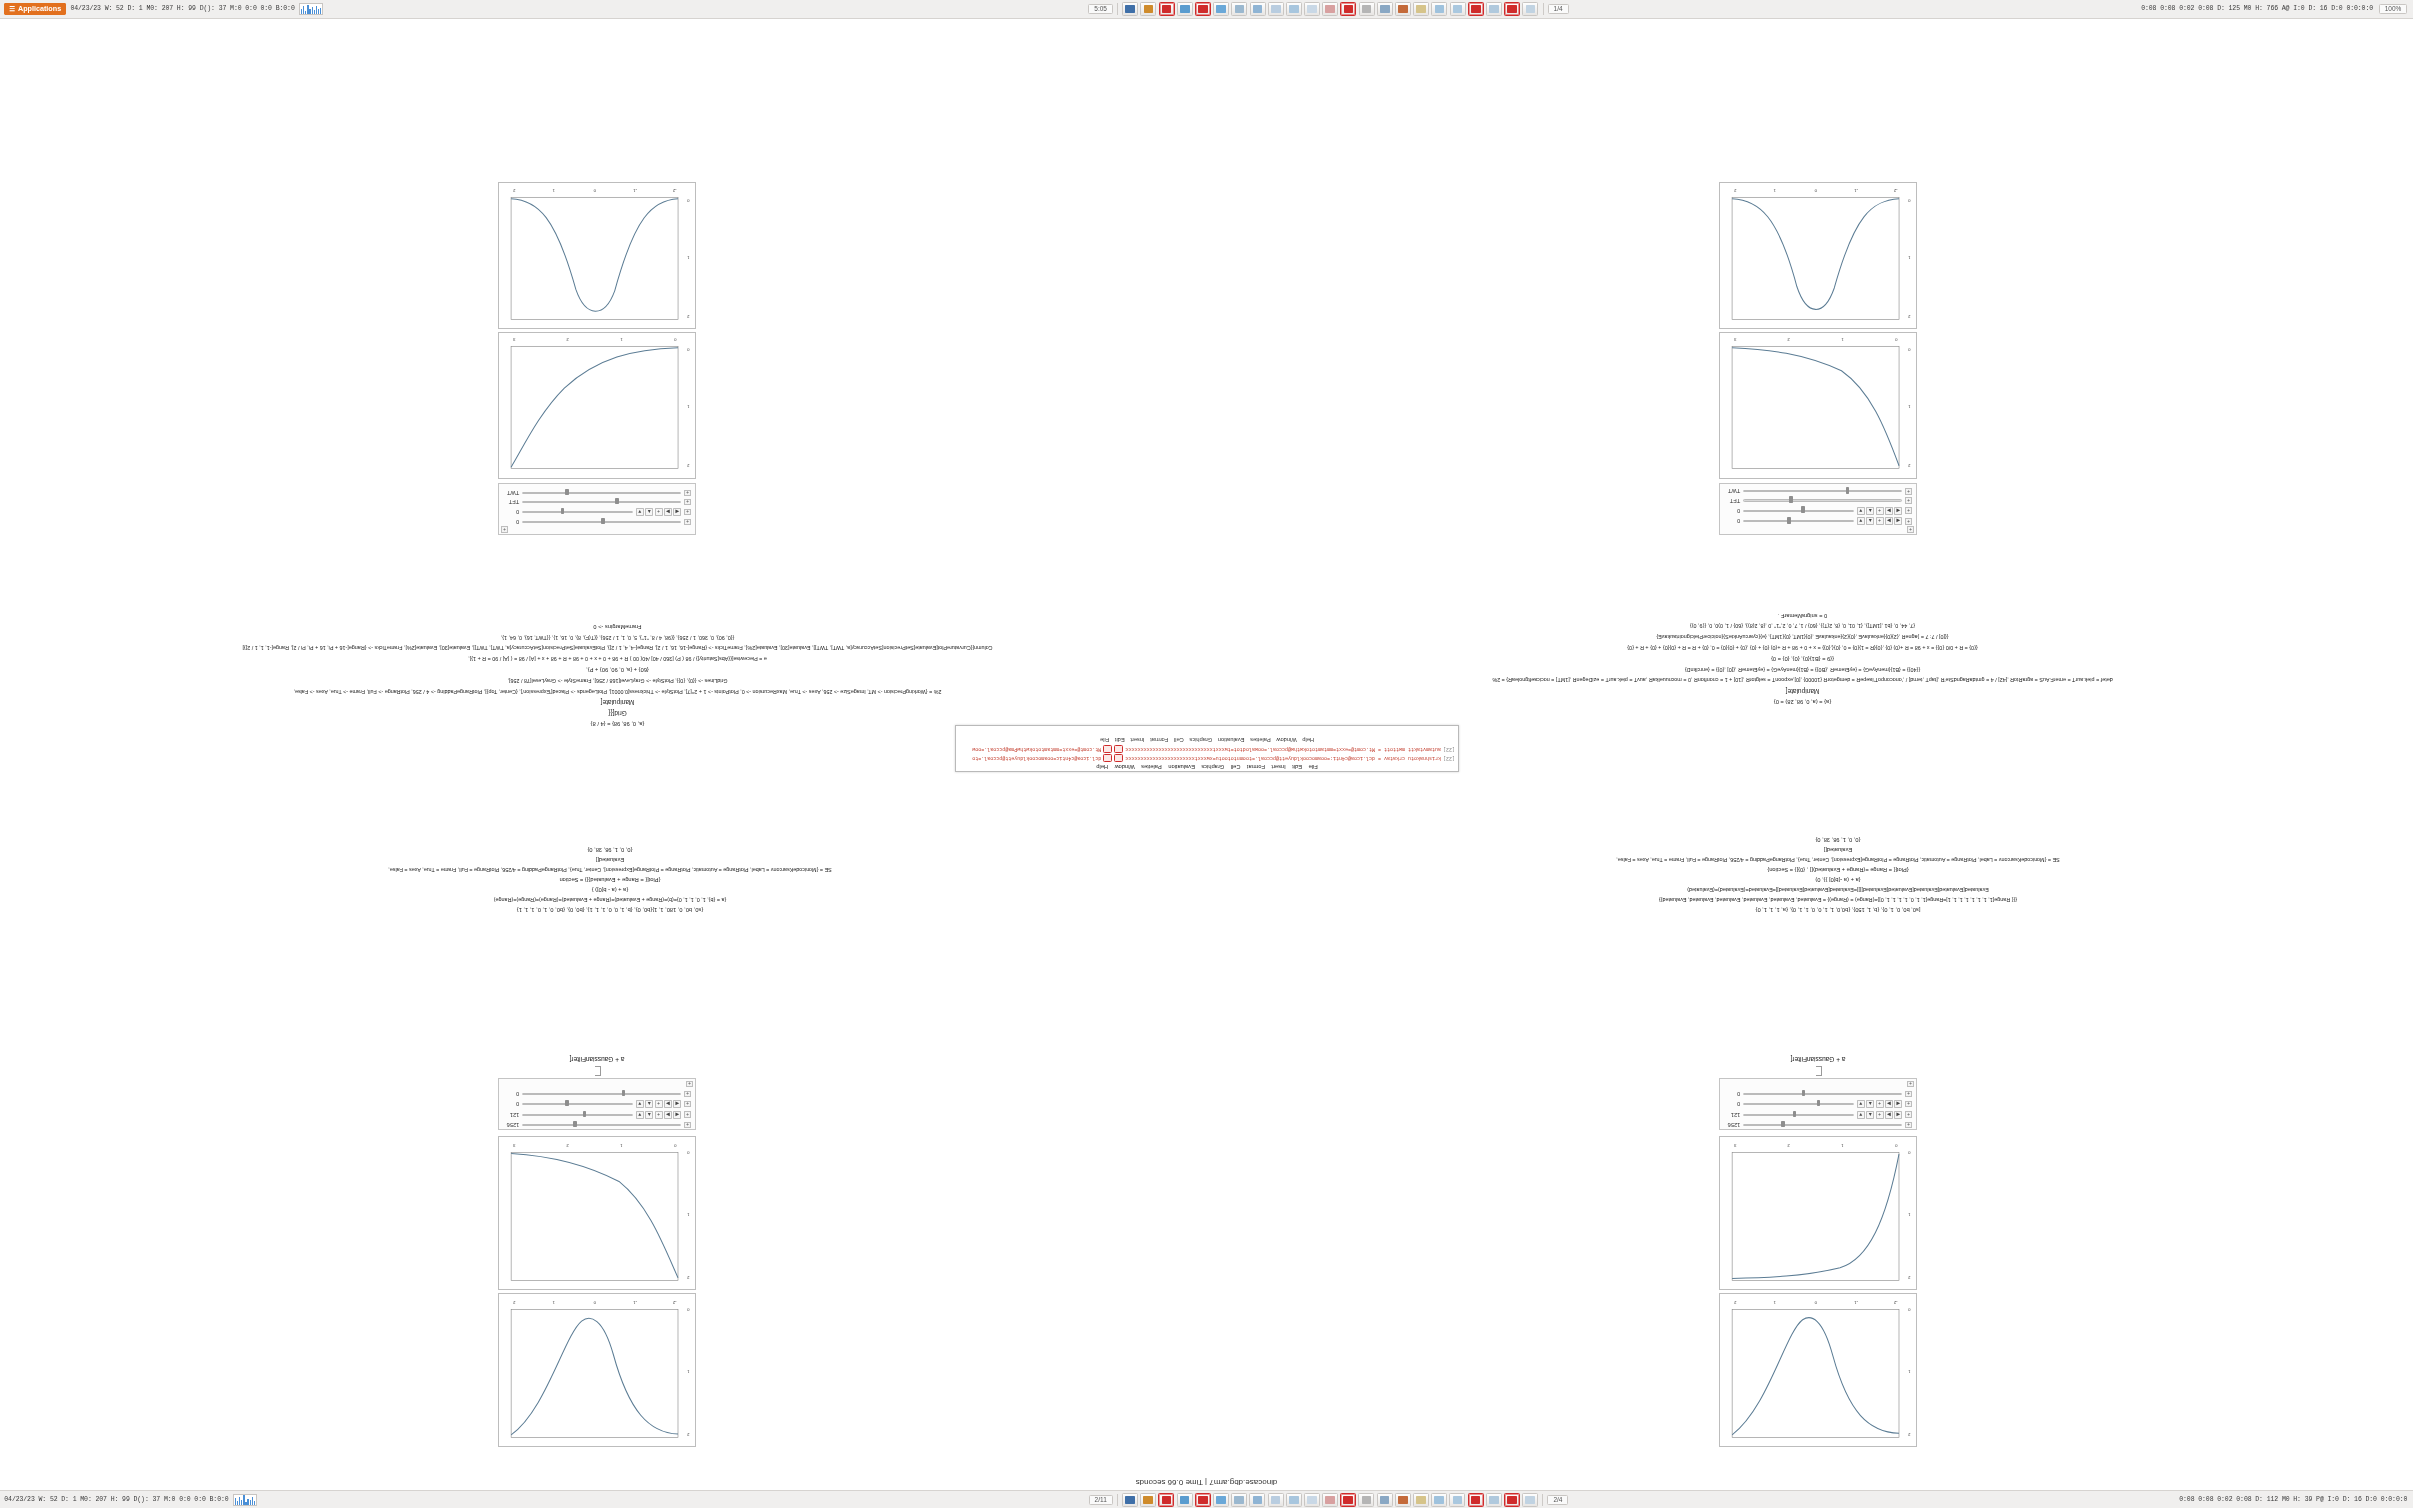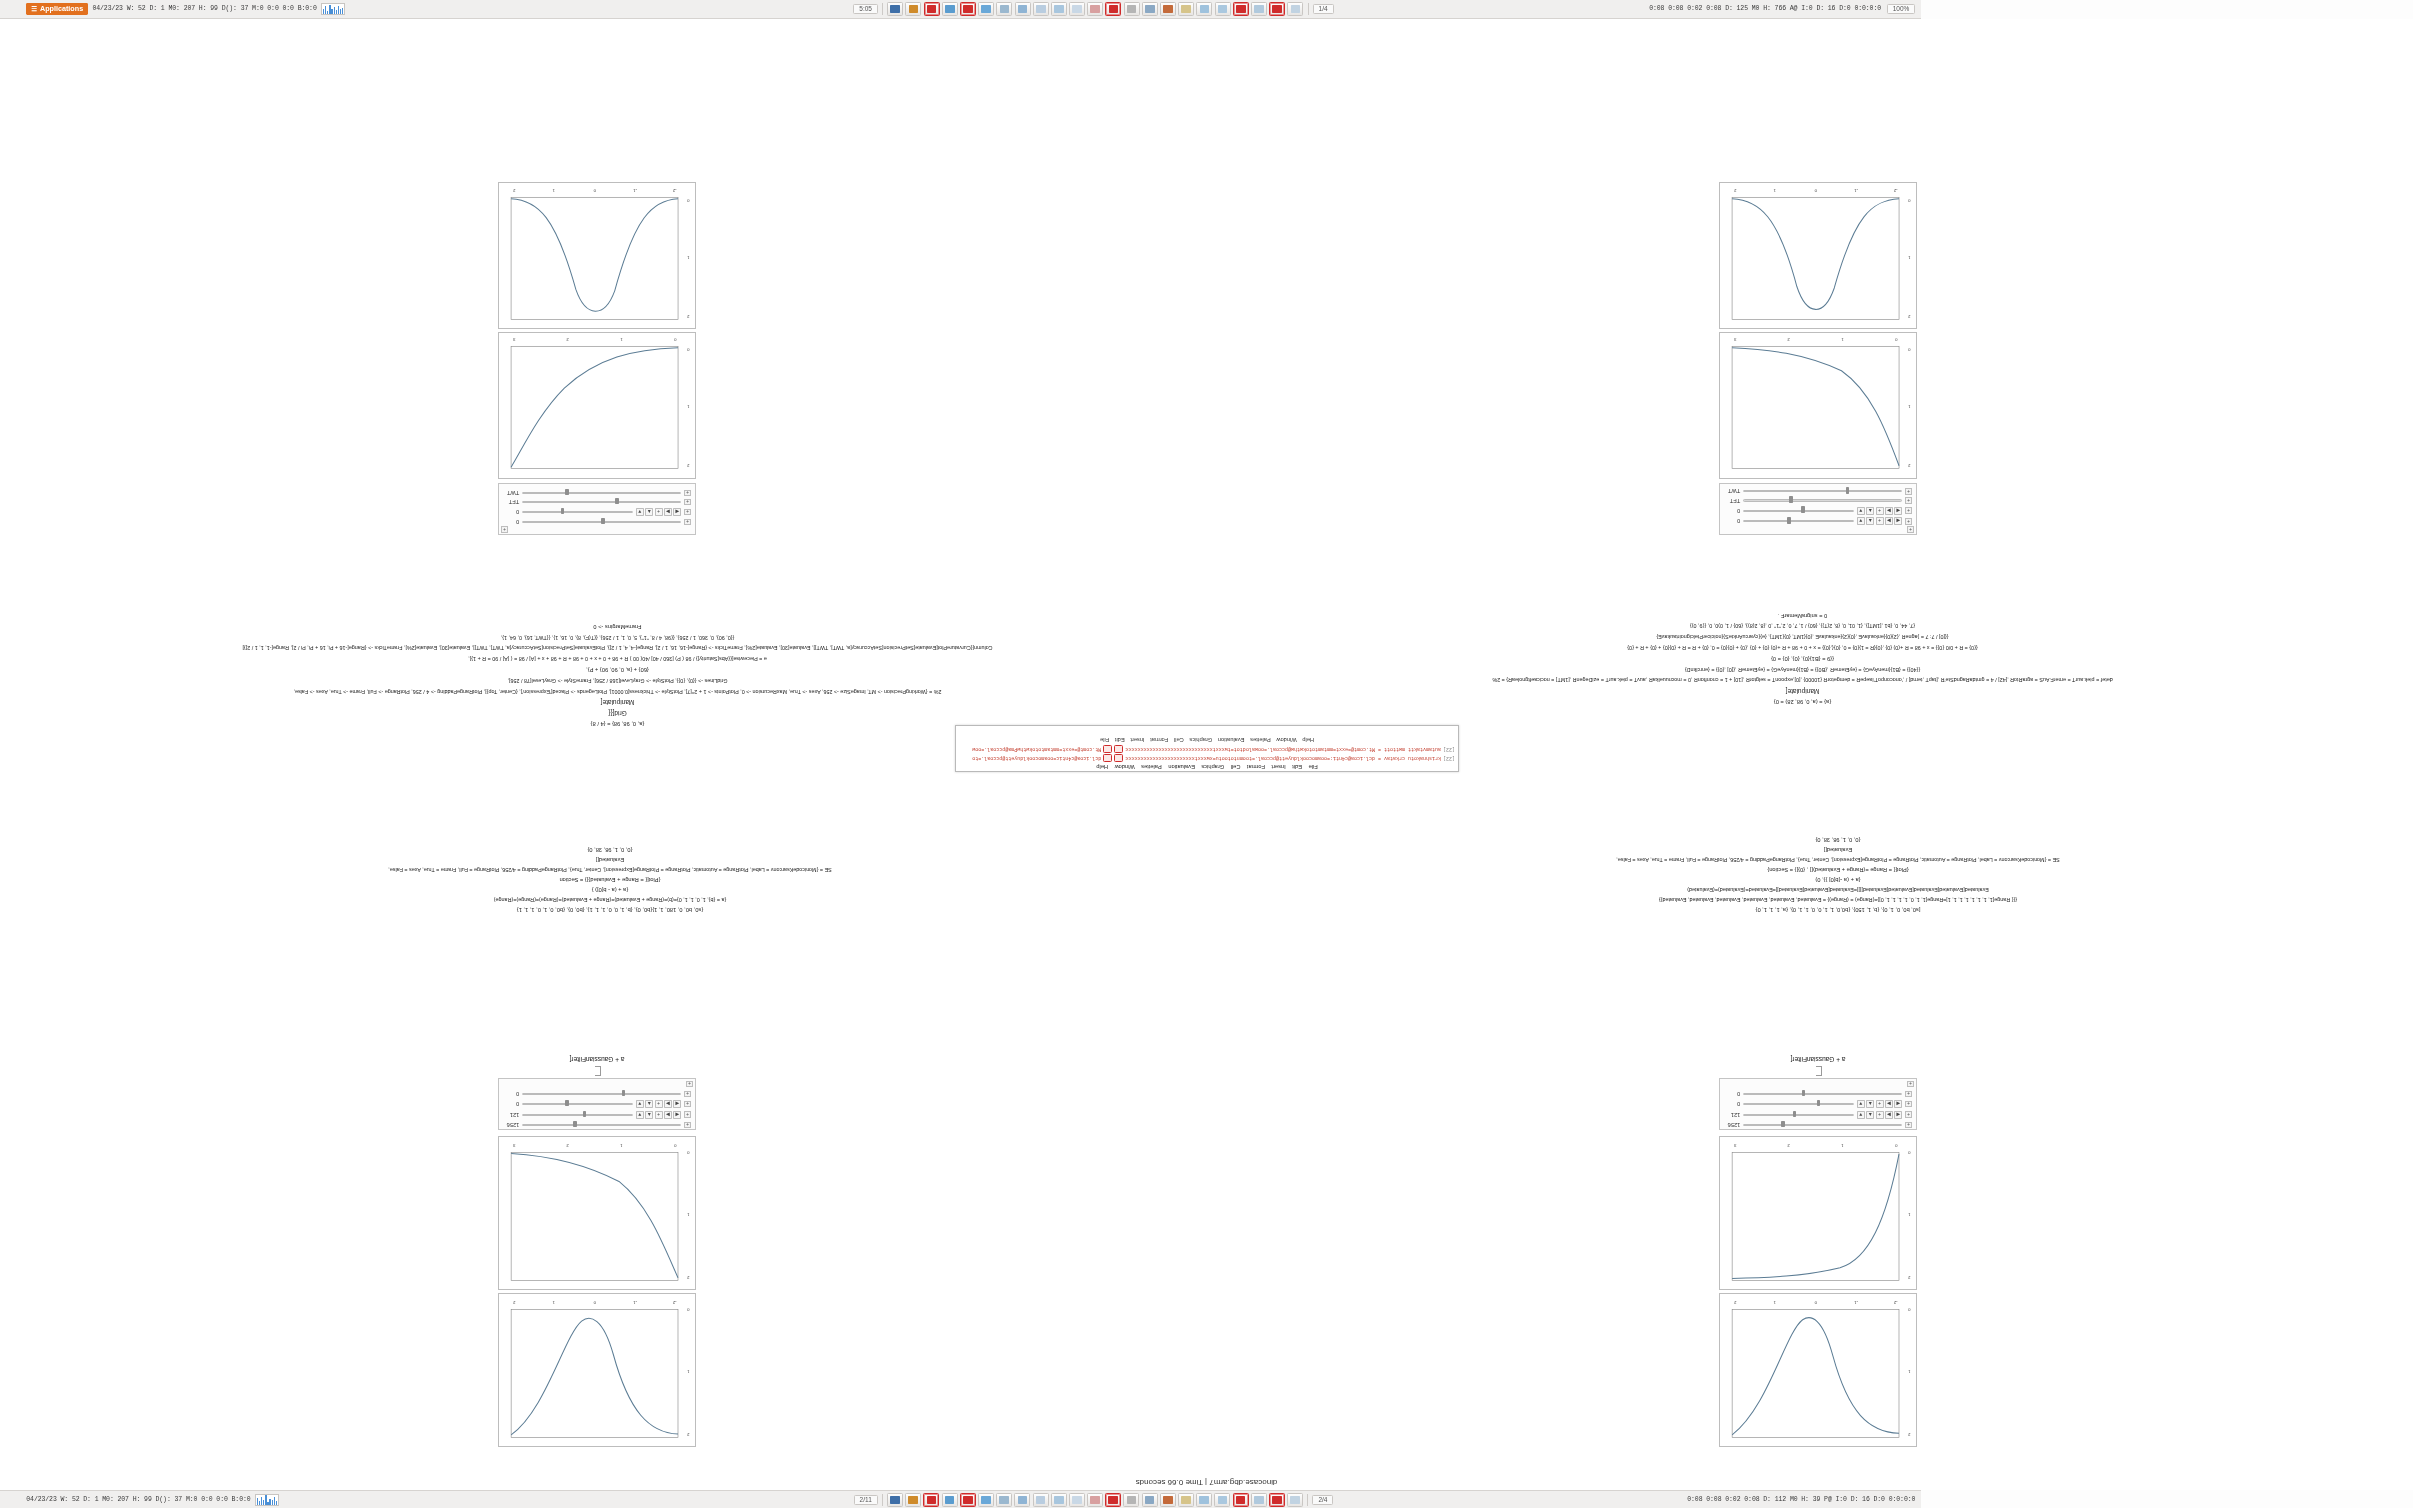--- a/index.html
+++ b/index.html
@@ -12,25 +12,25 @@
   }
   #screen {
     position: relative;
     width: 2413px; height: 1508px;
     background: #fdfdfd;
     overflow: hidden;
   }
 
   
   .panel {
-    position: absolute; left: 0; width: 1921px; height: 18.7px;
+    position: absolute; left: 0; width: 2413px; height: 18.7px;
     background: #f0efee;
     border-bottom: 0.7px solid #d6d3d0;
     display: flex; align-items: center;
-    font-size: 8px; color: #2b2b2b; padding-left: 22px;
+    font-size: 8px; color: #2b2b2b;
   }
   .panel.top { top: 0; }
   .panel.bottom { top: 1490px; height: 18.7px; border-bottom: none; border-top: 0.7px solid #d6d3d0; }
 
   .panel-left { display: flex; align-items: center; gap: 4.3px; padding-left: 4.3px; width: 546px; }
   .panel-center { flex: 1; display: flex; align-items: center; justify-content: center; gap: 2.9px; }
   .panel-right { display: flex; align-items: center; gap: 5.7px; padding-right: 5.7px; justify-content: flex-end; width: 302px; }
 
   .menu-btn {
     display: flex; align-items: center; gap: 2.9px;

